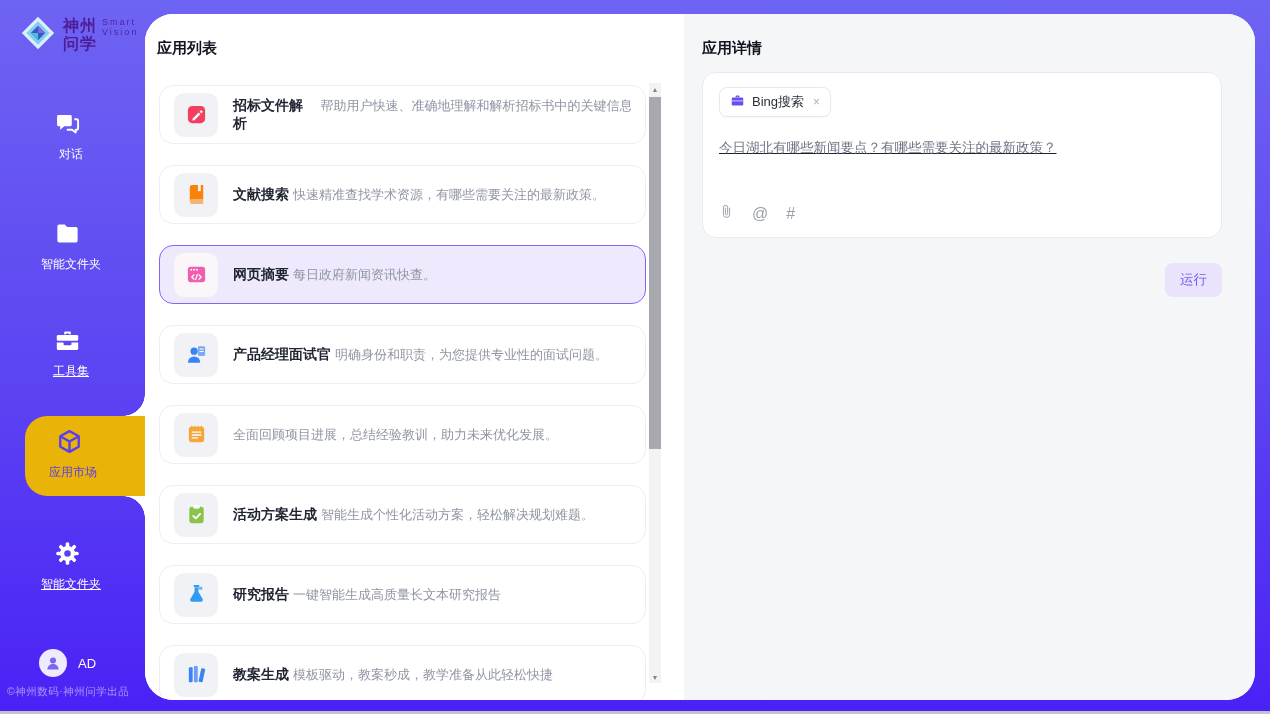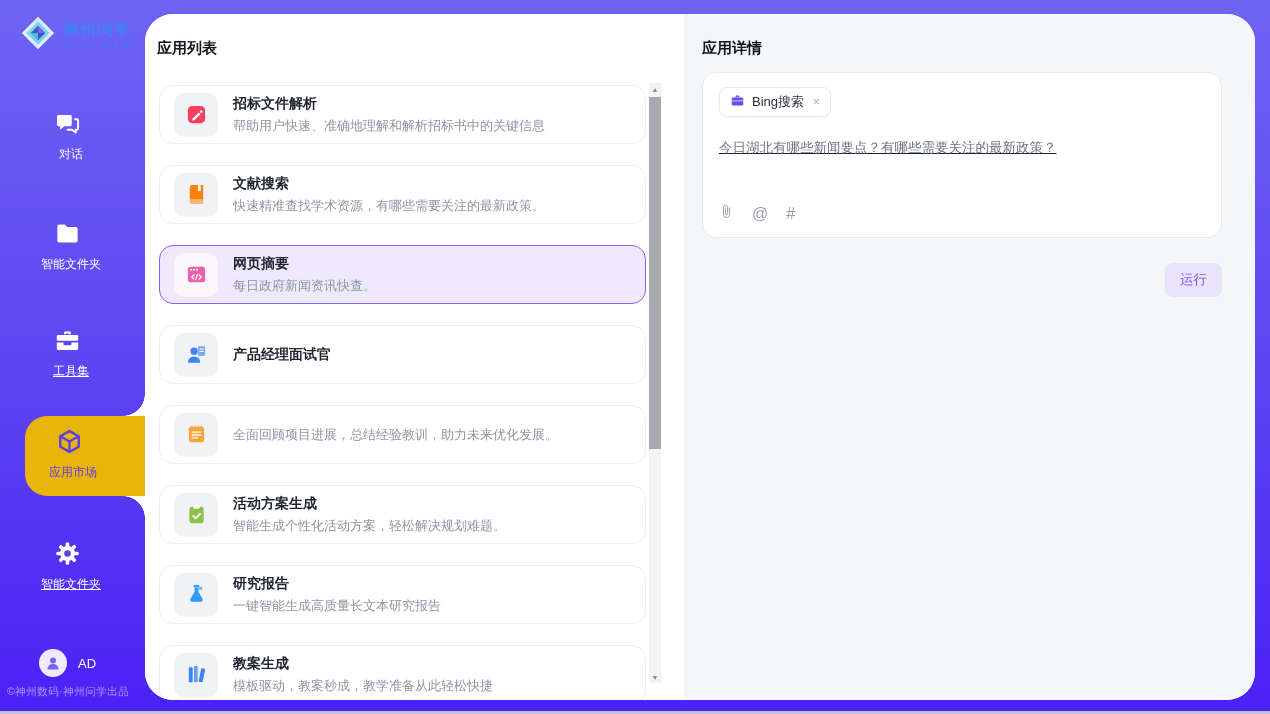--- a/index.html
+++ b/index.html
@@ -7,21 +7,21 @@
   body {
     font-family:"Liberation Sans","DejaVu Sans",sans-serif;
     background:linear-gradient(180deg,#6e64f3 0%,#5b43f2 55%,#4b21f6 100%);
     position:relative; color:#1c2130;
   }
   .bottom-edge { position:absolute; left:0; right:0; bottom:0; height:3px; background:#c3c3cd; }
 
   
   .sidebar { position:absolute; left:0; top:0; width:145px; height:714px; }
   .brand { position:absolute; left:20px; top:15px; display:flex; align-items:center; gap:7px; }
-  .brand-txt { display:flex; flex-direction:column; color:#3b82f6; }
+  .brand-txt { display:flex; flex-direction:row; color:#4c1d95; }
   .brand-name { font-size:16px; font-weight:bold; letter-spacing:1px; line-height:18px; }
   .brand-sub { font-size:9px; letter-spacing:2px; opacity:.92; }
   .nav-item { position:absolute; left:0; width:134px; text-align:center; color:#fff; cursor:pointer; }
   .nav-item .nicon { display:inline-block; height:28px; }
   .nav-label { display:block; font-size:12px; margin-top:5px;padding-left:8px; }
   .nav-label.u { text-decoration:underline; }
   .nav-chat { top:110px; } .nav-folder { top:220px; } .nav-tools { top:327px; } .nav-settings { top:540px; }
 
   .nav-bubble { position:absolute; left:25px; top:416px; width:120px; height:80px;
     background:#eab308; border-radius:22px 0 0 22px; text-align:center; padding:12px 32px 0 0; cursor:pointer; }
@@ -43,21 +43,21 @@
   .list-section { width:539px; position:relative; background:#fff; }
   .section-title { font-size:15px; font-weight:bold; color:#12151f; }
   .list-section .section-title { position:absolute; left:12px; top:25px; }
   .app-list { position:absolute; left:14px; top:71px; width:487px; height:615px; overflow:hidden; }
   .app-card { display:flex; align-items:center; gap:15px; width:487px; height:59px;
     border:1px solid #ededf2; border-radius:14px; padding:0 14px; margin-bottom:21px; background:#fff; cursor:pointer; }
   .app-card.selected { background:#efe9fd; border:1.5px solid #8a63f4; }
   .tile { width:44px; height:44px; border-radius:10px; background:#f1f2f6; flex:none;
     display:flex; align-items:center; justify-content:center; }
   .app-card.selected .tile { background:#fbf6fa; }
-  .card-txt { display:flex; flex-direction:column; gap:4px; min-width:0; }
+  .card-txt { display:flex; flex-direction:row; gap:4px; min-width:0; }
   .card-name { font-size:14px; font-weight:bold; color:#1f2430; }
   .card-desc { font-size:13px; color:#8f95a3; white-space:nowrap; overflow:hidden; }
 
   .scrollbar { position:absolute; left:504px; top:69px; width:12px; height:600px; background:#f3f3f6; }
   .sb-arrow { position:absolute; left:0; width:12px; height:12px; font-size:7px; color:#84848c;
     display:flex; align-items:center; justify-content:center; cursor:pointer; }
   .sb-up { top:0; } .sb-down { bottom:0; }
   .sb-thumb { position:absolute; left:0; top:14px; width:12px; height:352px; background:#a8a8af; cursor:grab; }
 
   
@@ -219,20 +219,21 @@
         <span class="tile" style="color: rgb(59, 130, 246);">
           <svg width="23" height="23" viewBox="0 0 24 24">
             <rect x="13.5" y="3.5" width="7.5" height="10" rx="1.2" fill="currentColor" opacity=".65"></rect>
             <path d="M15.2 6.3h4.2M15.2 8.8h4.2" stroke="#fff" stroke-width="1.1"></path>
             <circle cx="9.5" cy="8.5" r="3.8" fill="currentColor"></circle>
             <path d="M3 20.5a6.5 6.5 0 0113 0z" fill="currentColor"></path>
           </svg>
         </span>
         <span class="card-txt">
           <span class="card-name">产品经理面试官</span>
+          <span class="card-desc">明确身份和职责，为您提供专业性的面试问题。</span>
         </span>
       </div>
 
       <div class="app-card">
         <span class="tile" style="color: rgb(245, 166, 59);">
           <svg width="23" height="23" viewBox="0 0 24 24">
             <rect x="4" y="4" width="16" height="16" rx="2.5" fill="currentColor"></rect>
             <path d="M7 4.2V2.8M10.4 4.2V2.8M13.8 4.2V2.8M17 4.2V2.8" stroke="currentColor" stroke-width="1.4"></path>
             <path d="M7.5 9.5h9M7.5 12.5h9M7.5 15.5h5.5" stroke="#fff" stroke-width="1.4" stroke-linecap="round"></path>
           </svg>

